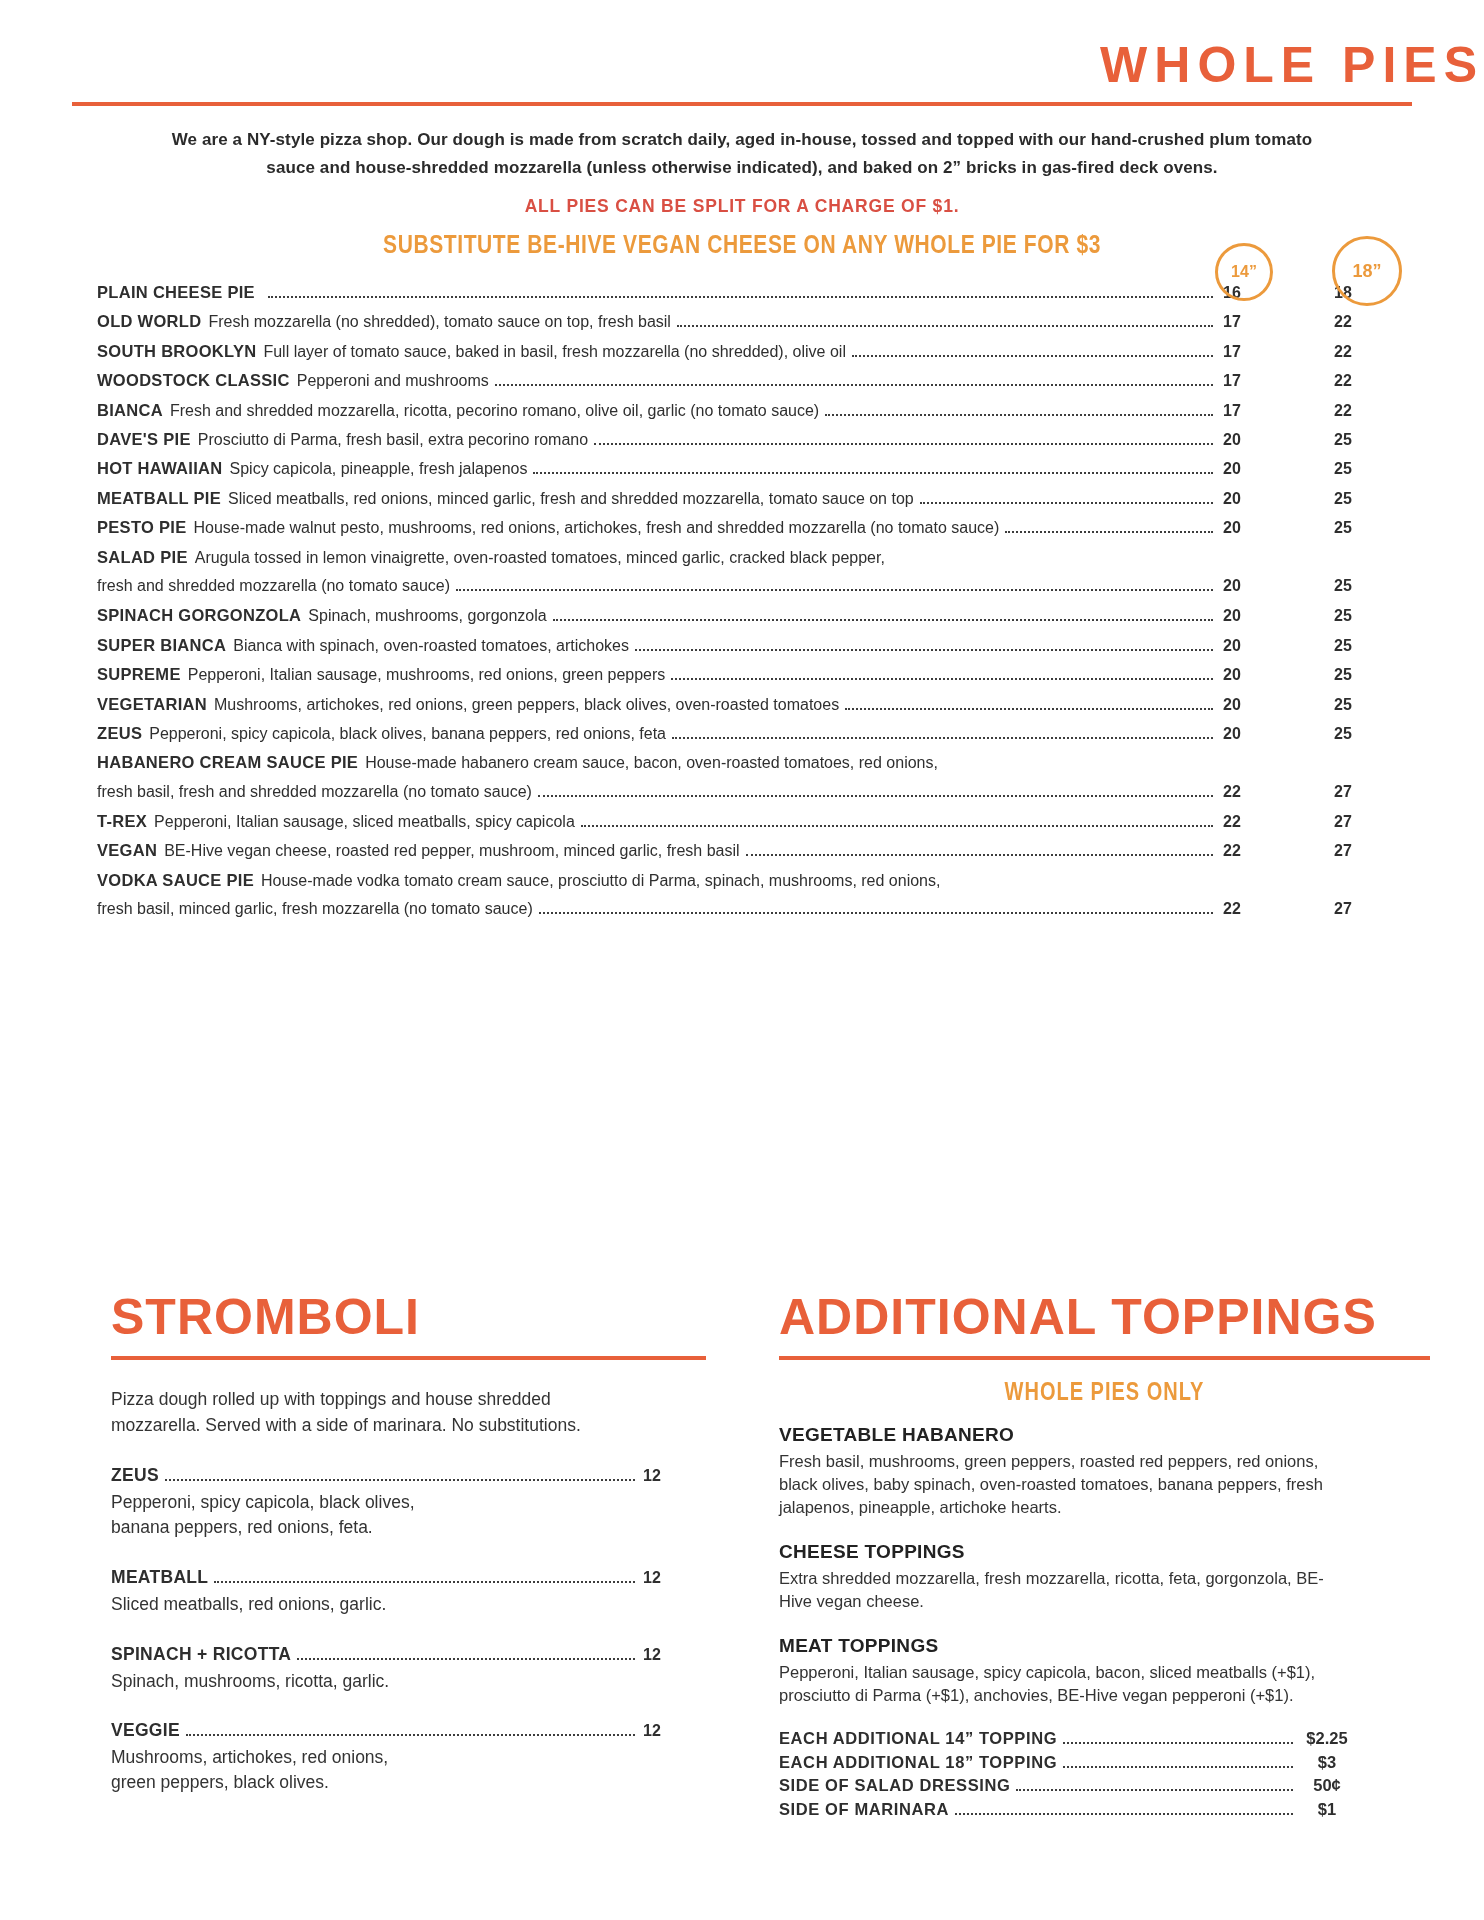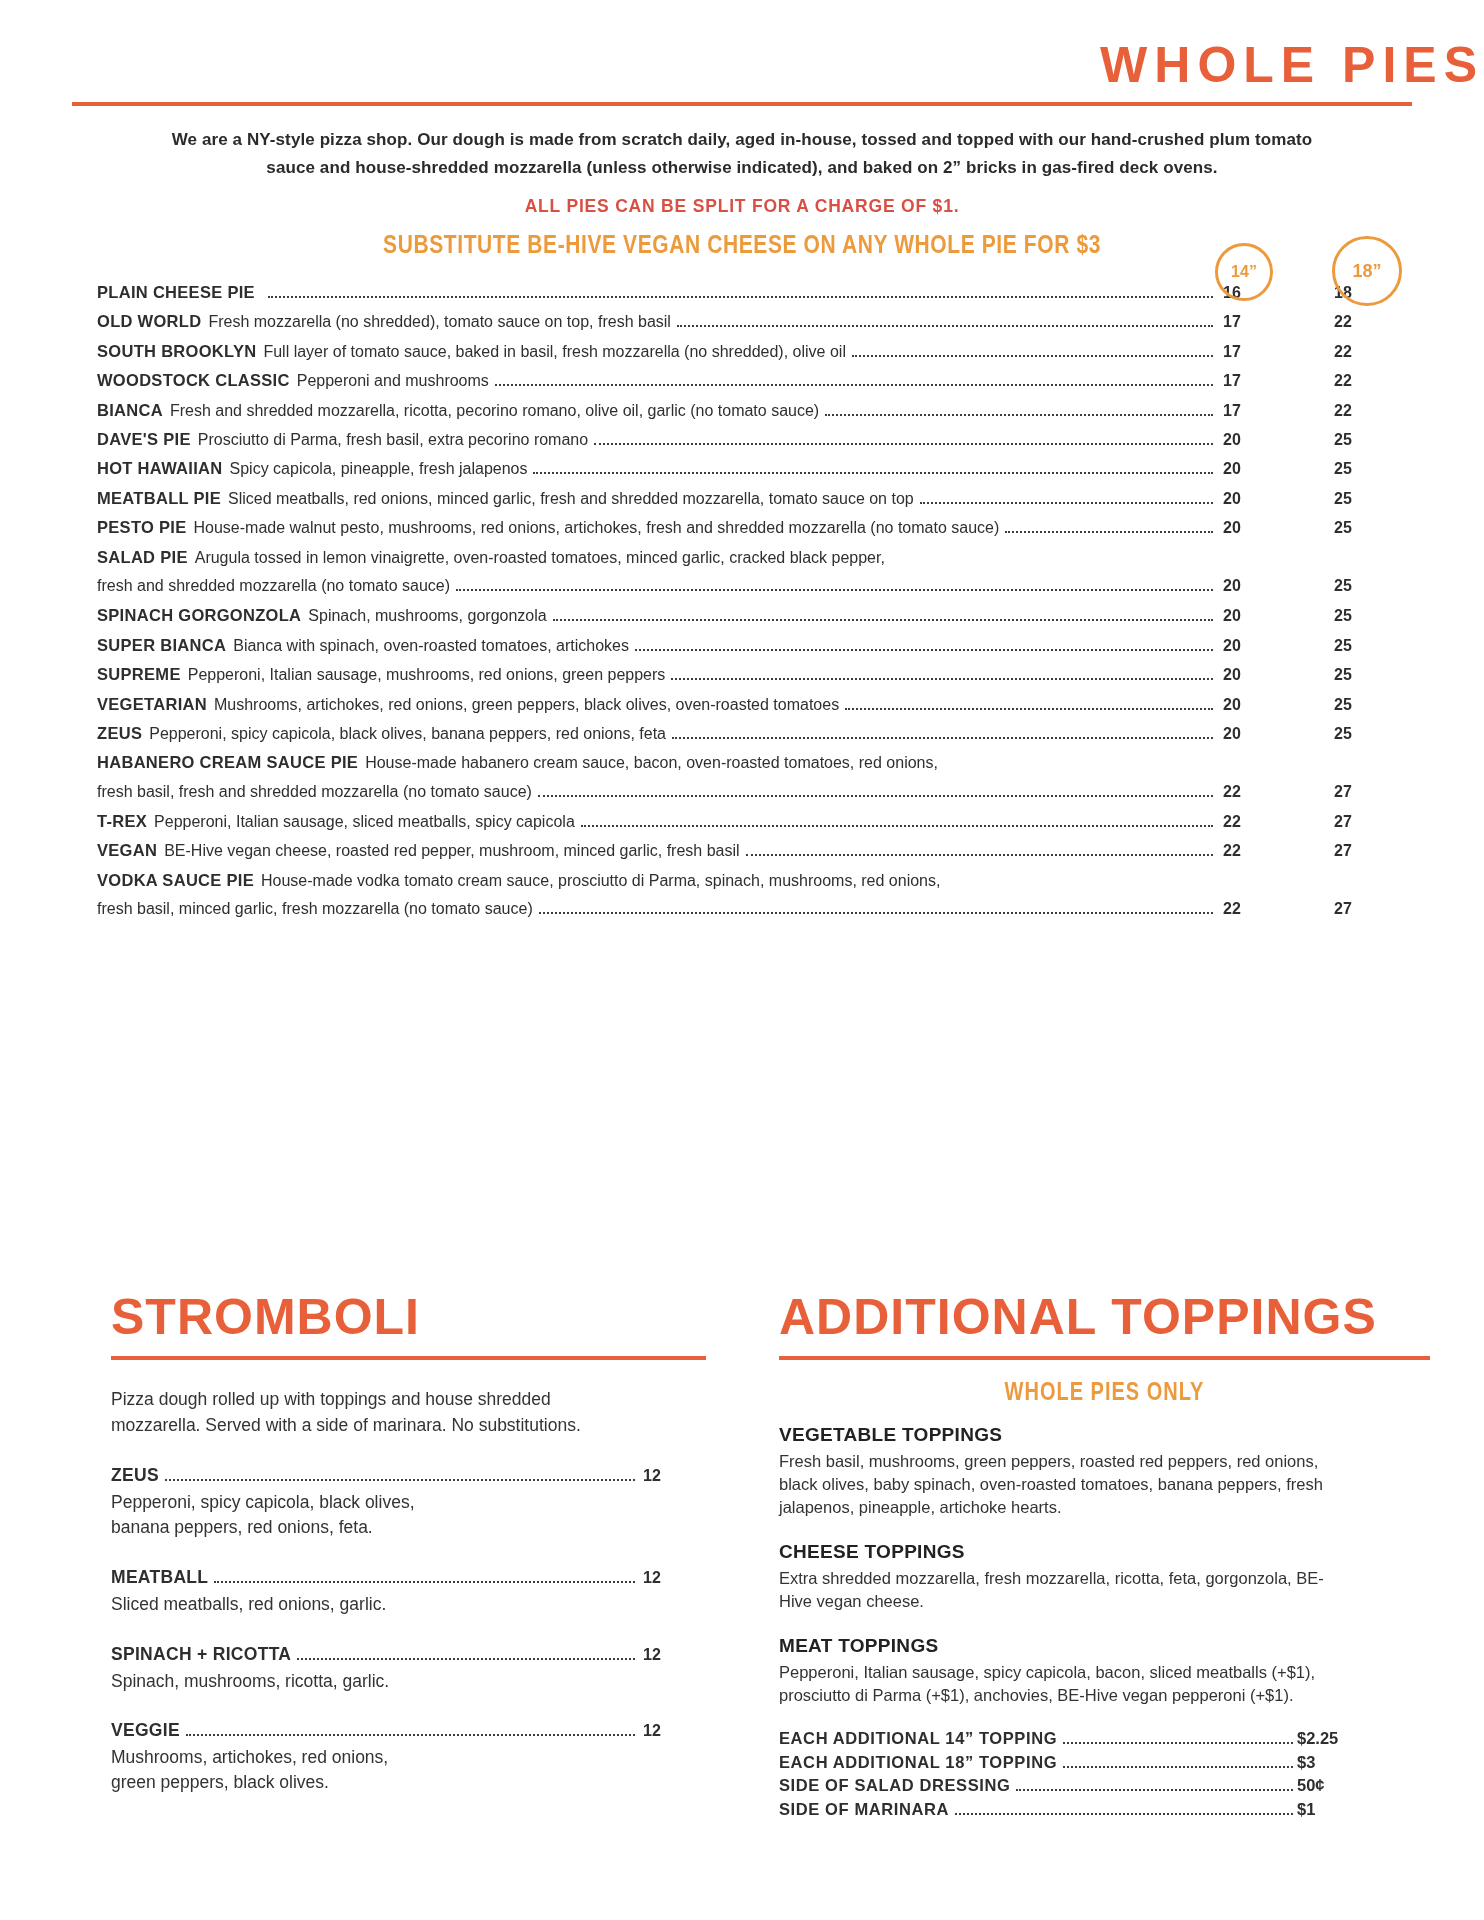--- a/index.html
+++ b/index.html
@@ -49,21 +49,21 @@
   .toppings { position:absolute; left:779px; top:1288px; width:651px; }
   .top-subtitle { margin-top:20px; text-align:center; color:#ec9a3c; font-weight:700;
     font-size:20px; letter-spacing:1px; }
   .top-subtitle span { display:inline-block; transform:scaleY(1.25); }
   .top-section { margin-top:21px; }
   .top-heading { font-weight:700; font-size:19px; letter-spacing:.3px; color:#222; }
   .top-body { margin-top:4px; font-size:16.5px; line-height:1.42; color:#333; white-space:pre-line; }
   .extras { margin-top:22px; width:578px; }
   .extra-line { display:flex; align-items:baseline; white-space:nowrap; height:23.5px; }
   .extra-label { font-weight:700; font-size:16.5px; letter-spacing:.6px; }
-  .extra-price { width:62px; padding-left:2px; font-weight:700; font-size:16.5px; text-align:left; }
+  .extra-price { width:62px; padding-left:2px; font-weight:700; font-size:16.5px; text-align:center; }
 </style>
 </head>
 <body>
 
 <div class="page">
 
   <div class="main-title">WHOLE PIES</div>
   <div class="title-rule"></div>
   <div class="intro">We are a NY-style pizza shop. Our dough is made from scratch daily, aged in-house, tossed and topped with our hand-crushed plum tomato
 sauce and house-shredded mozzarella (unless otherwise indicated), and baked on 2” bricks in gas-fired deck ovens.</div>
@@ -345,21 +345,21 @@
       </div>
   </div>
 
   <div class="toppings">
     <div class="section-title">ADDITIONAL TOPPINGS</div>
     <div class="section-rule"></div>
     <div class="top-subtitle"><span>WHOLE PIES ONLY</span></div>
     <div>
 
         <div class="top-section">
-          <div class="top-heading">VEGETABLE TOPPINGS</div>
+          <div class="top-heading">VEGETABLE HABANERO</div>
           <div class="top-body">Fresh basil, mushrooms, green peppers, roasted red peppers, red onions,
 black olives, baby spinach, oven-roasted tomatoes, banana peppers, fresh
 jalapenos, pineapple, artichoke hearts.</div>
         </div>
 
         <div class="top-section">
           <div class="top-heading">CHEESE TOPPINGS</div>
           <div class="top-body">Extra shredded mozzarella, fresh mozzarella, ricotta, feta, gorgonzola, BE-
 Hive vegan cheese.</div>
         </div>

